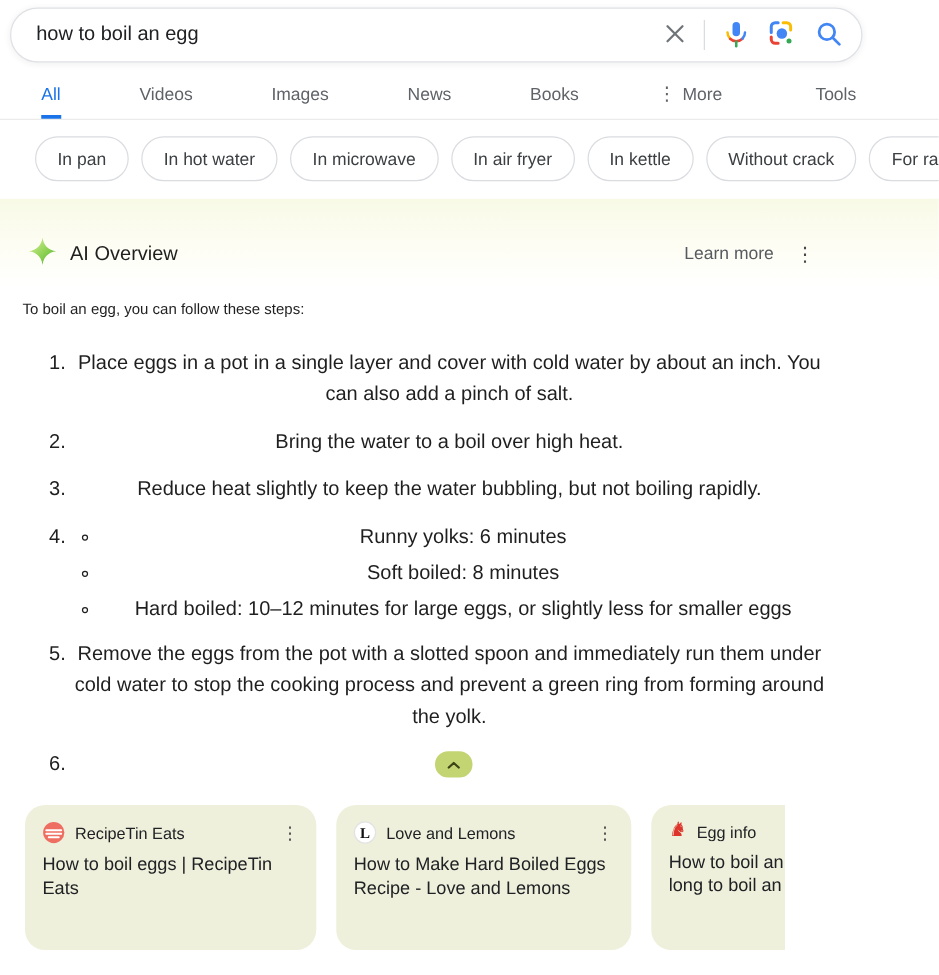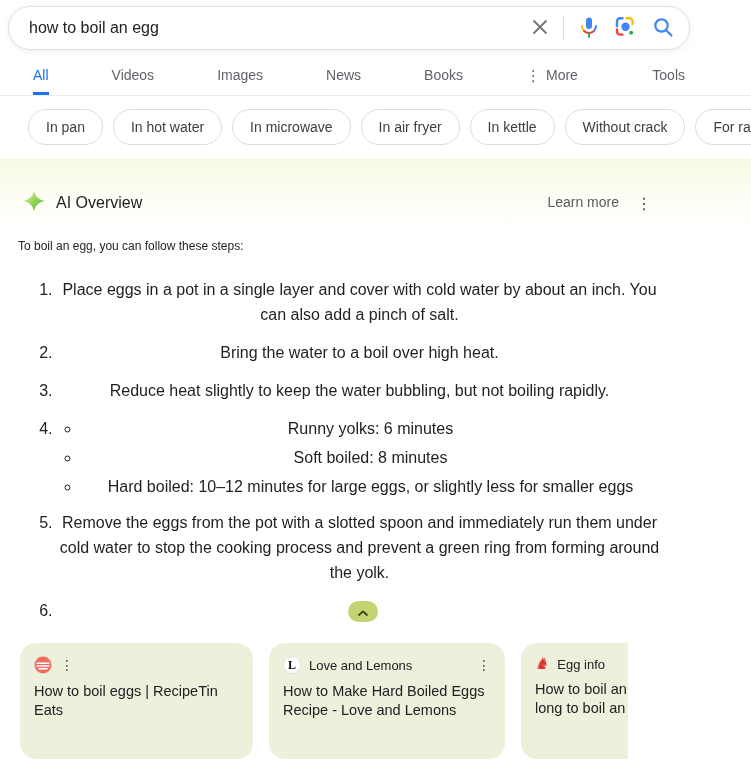--- a/index.html
+++ b/index.html
@@ -196,20 +196,21 @@
   <div class="cards-row">
 
     <div class="card" style="width:233px;">
       <div class="card-head">
         <span class="logo-circle">
           <svg width="18" height="18" viewBox="0 0 18 18">
             <circle cx="9" cy="9" r="8.5" fill="#ee6e62"></circle>
             <path d="M3 7.2 h12 M3 10 h12 M5 12.8 h8" stroke="#fff" stroke-width="1.5" stroke-linecap="round"></path>
           </svg>
         </span>
+        <span class="card-source">RecipeTin Eats</span>
         <span class="card-kebab">⋮</span>
       </div>
       <div class="card-title">How to boil eggs | RecipeTin Eats</div>
 
     </div>
 
     <div class="card" style="width:236px;">
       <div class="card-head">
         <span class="logo-circle logo-ll">L</span>
         <span class="card-source">Love and Lemons</span>

